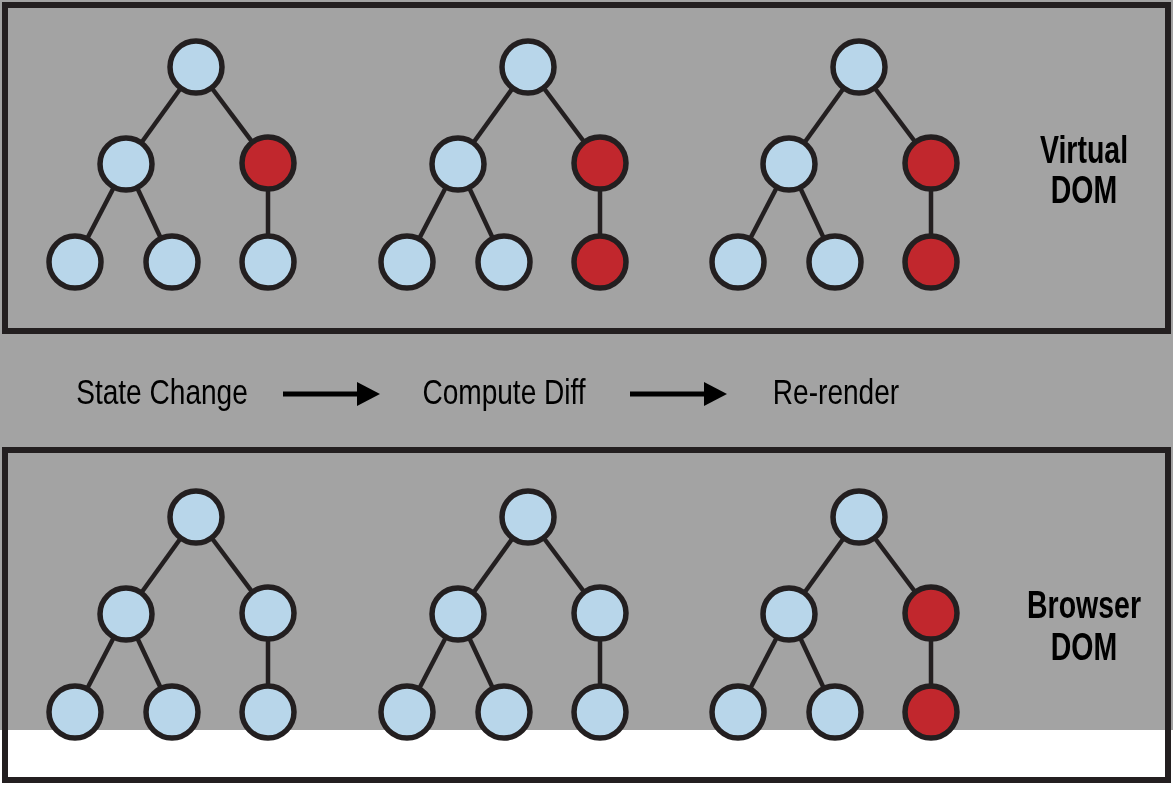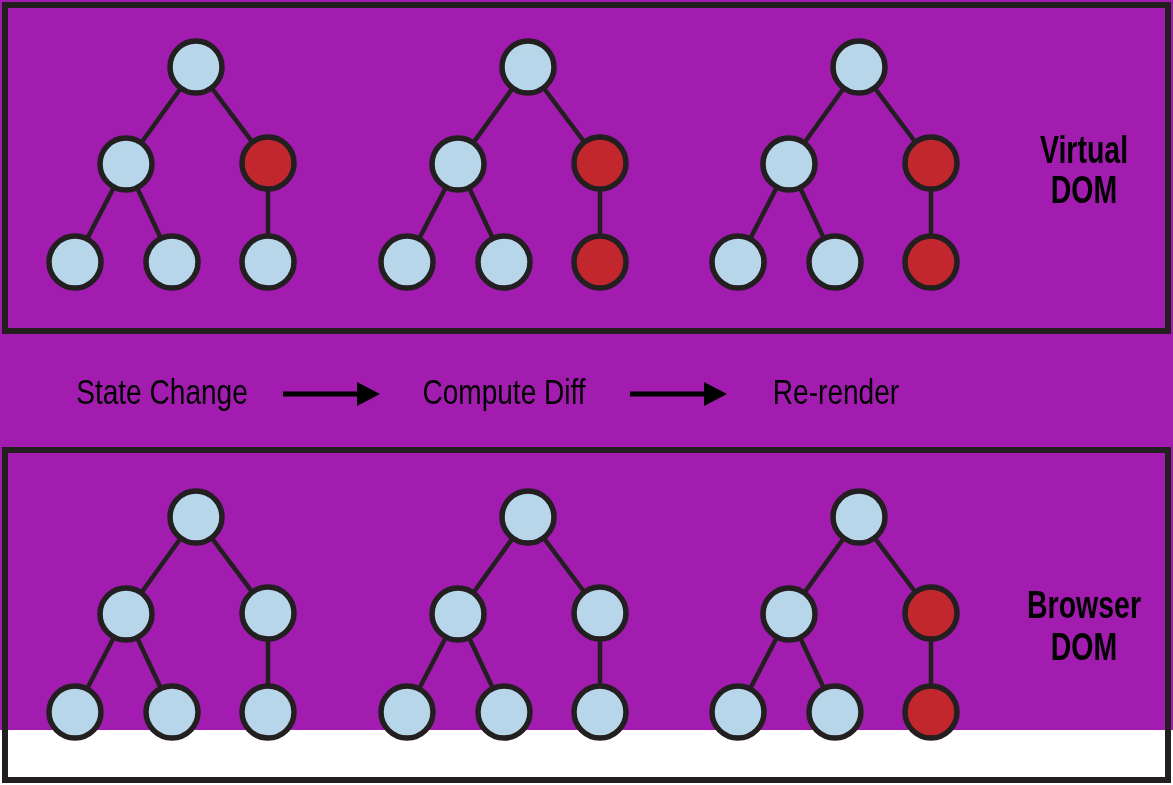--- a/index.html
+++ b/index.html
@@ -1,17 +1,17 @@
 <!DOCTYPE html>
 <html><head>
 <meta charset="utf-8">
 <style>
   html, body { margin: 0; padding: 0; background: #ffffff; }
   body { width: 1173px; height: 785px; overflow: hidden; }
-  .stage { position: relative; width: 1173px; height: 730px; background: #a21caf; }
+  .stage { position: relative; width: 1173px; height: 730px; background: #a3a3a3; }
   svg { display: block; }
   text {
     font-family: "Liberation Sans", "DejaVu Sans", sans-serif;
     fill: #000000;
   }
   .process-label { font-size: 36px; font-weight: 400; }
   .panel-label { font-size: 38px; font-weight: 700; }
 </style>
 </head>
 <body>

